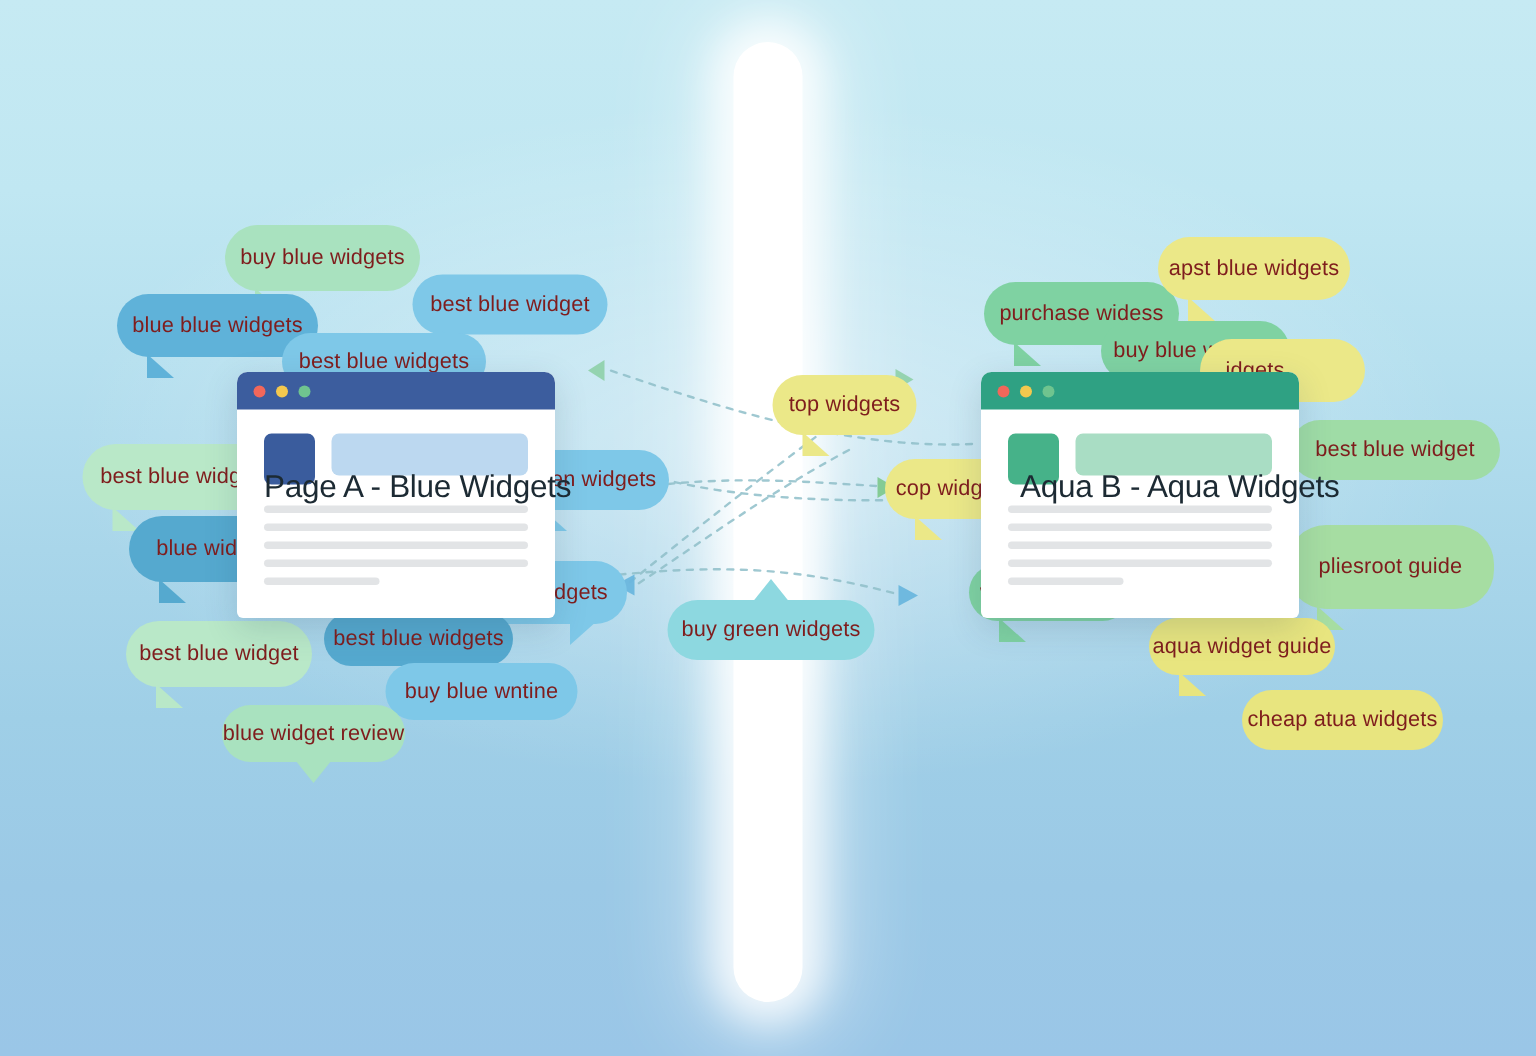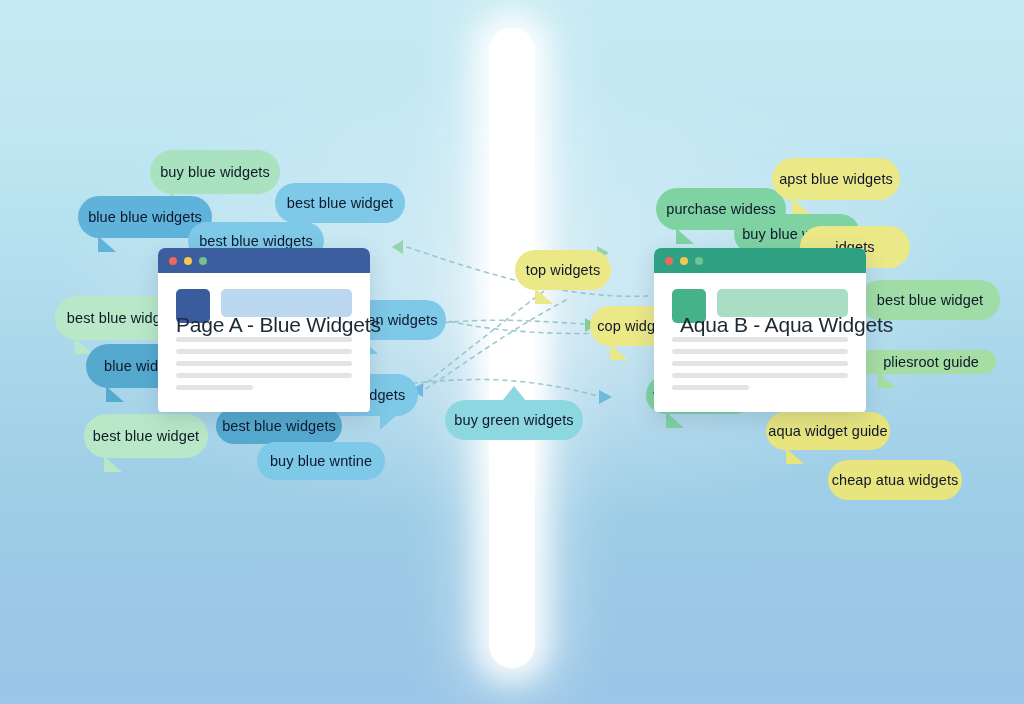--- a/index.html
+++ b/index.html
@@ -62,21 +62,21 @@
     pointer-events: none;
   }
 
   
   .bubble {
     position: absolute;
     display: flex;
     align-items: center;
     justify-content: center;
     border-radius: 26px;
-    color: #0f172a;
+    color: #7f1d1d;
     font-size: 14.5px;
     letter-spacing: 0.1px;
     white-space: nowrap;
     padding: 4px 17px;
     line-height: 1;
   }
   .bubble .tail {
     position: absolute;
     width: 0; height: 0;
     border-style: solid;
@@ -232,46 +232,50 @@
   </div>
 
   <div class="bubble c-bluemid" style="left:216px; top:408px; width:126px; height:36px;">
     <span>best blue widgets</span>
   </div>
 
   <div class="bubble c-skyblue" style="left:257px; top:442px; width:128px; height:38px;">
     <span>buy blue wntine</span>
   </div>
 
+  <div class="bubble c-mint2" style="left:148px; top:470px; width:122px; height:38px;">
+    <span>blue widget review</span>
+    <span class="tail dc"></span>
+  </div>
 
   <div class="bubble c-green" style="left:612px; top:188px; width:130px; height:42px;">
     <span>purchase widess</span>
     <span class="tail dl"></span>
   </div>
 
   <div class="bubble c-yellow" style="left:772px; top:158px; width:128px; height:42px;">
     <span>apst blue widgets</span>
     <span class="tail dl"></span>
   </div>
 
   <div class="bubble c-green" style="left:690px; top:214px; width:126px; height:40px;">
     <span>buy blue widgets</span>
     <span class="tail dc"></span>
   </div>
 
-  <div class="bubble c-yellow" style="left:800px; top:226px; width:110px; height:42px; justify-content:center;">
+  <div class="bubble c-yellow" style="left:800px; top:226px; width:110px; height:42px; justify-content:flex-start;">
     <span>idgets</span>
     <span class="tail dl"></span>
   </div>
 
   <div class="bubble c-green2" style="left:860px; top:280px; width:140px; height:40px;">
     <span>best blue widget</span>
   </div>
 
-  <div class="bubble c-greensoft" style="left:858px; top:350px; width:138px; height:24px;justify-content:flex-end;">
+  <div class="bubble c-greensoft" style="left:858px; top:350px; width:138px; height:56px;">
     <span>pliesroot guide</span>
     <span class="tail dl"></span>
   </div>
 
   <div class="bubble c-yellow2" style="left:766px; top:412px; width:124px; height:38px;align-items:center;">
     <span>aqua widget guide</span>
     <span class="tail dl"></span>
   </div>
 
 

